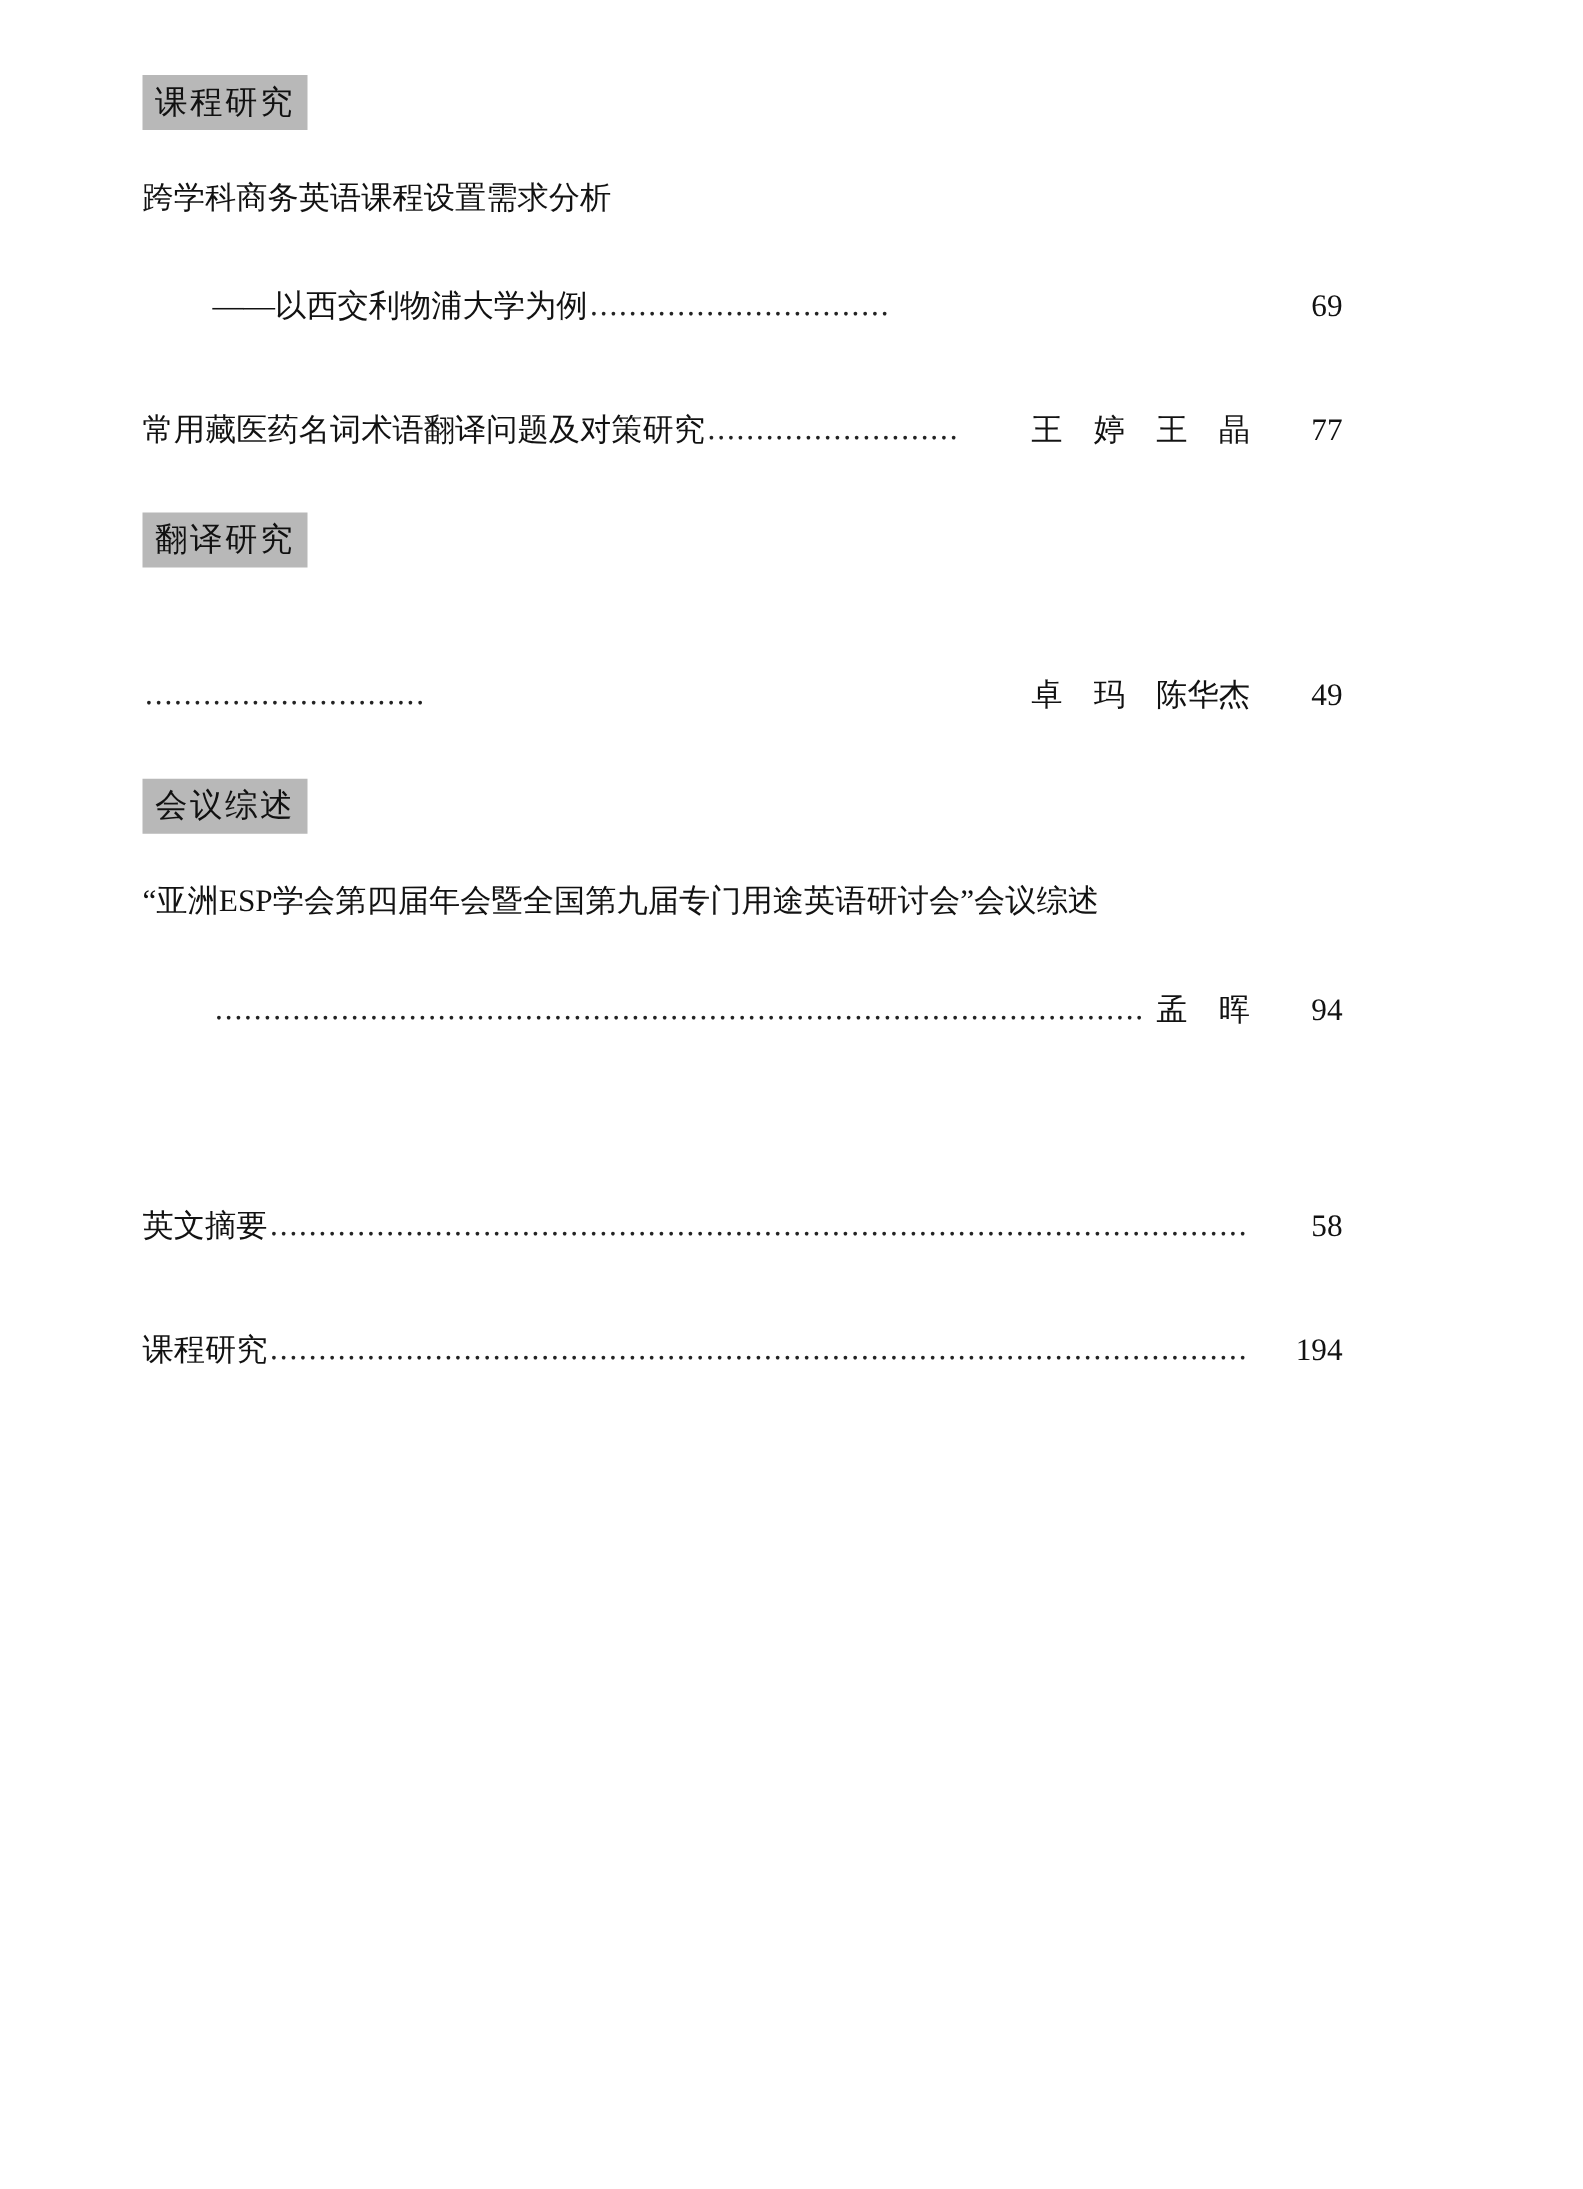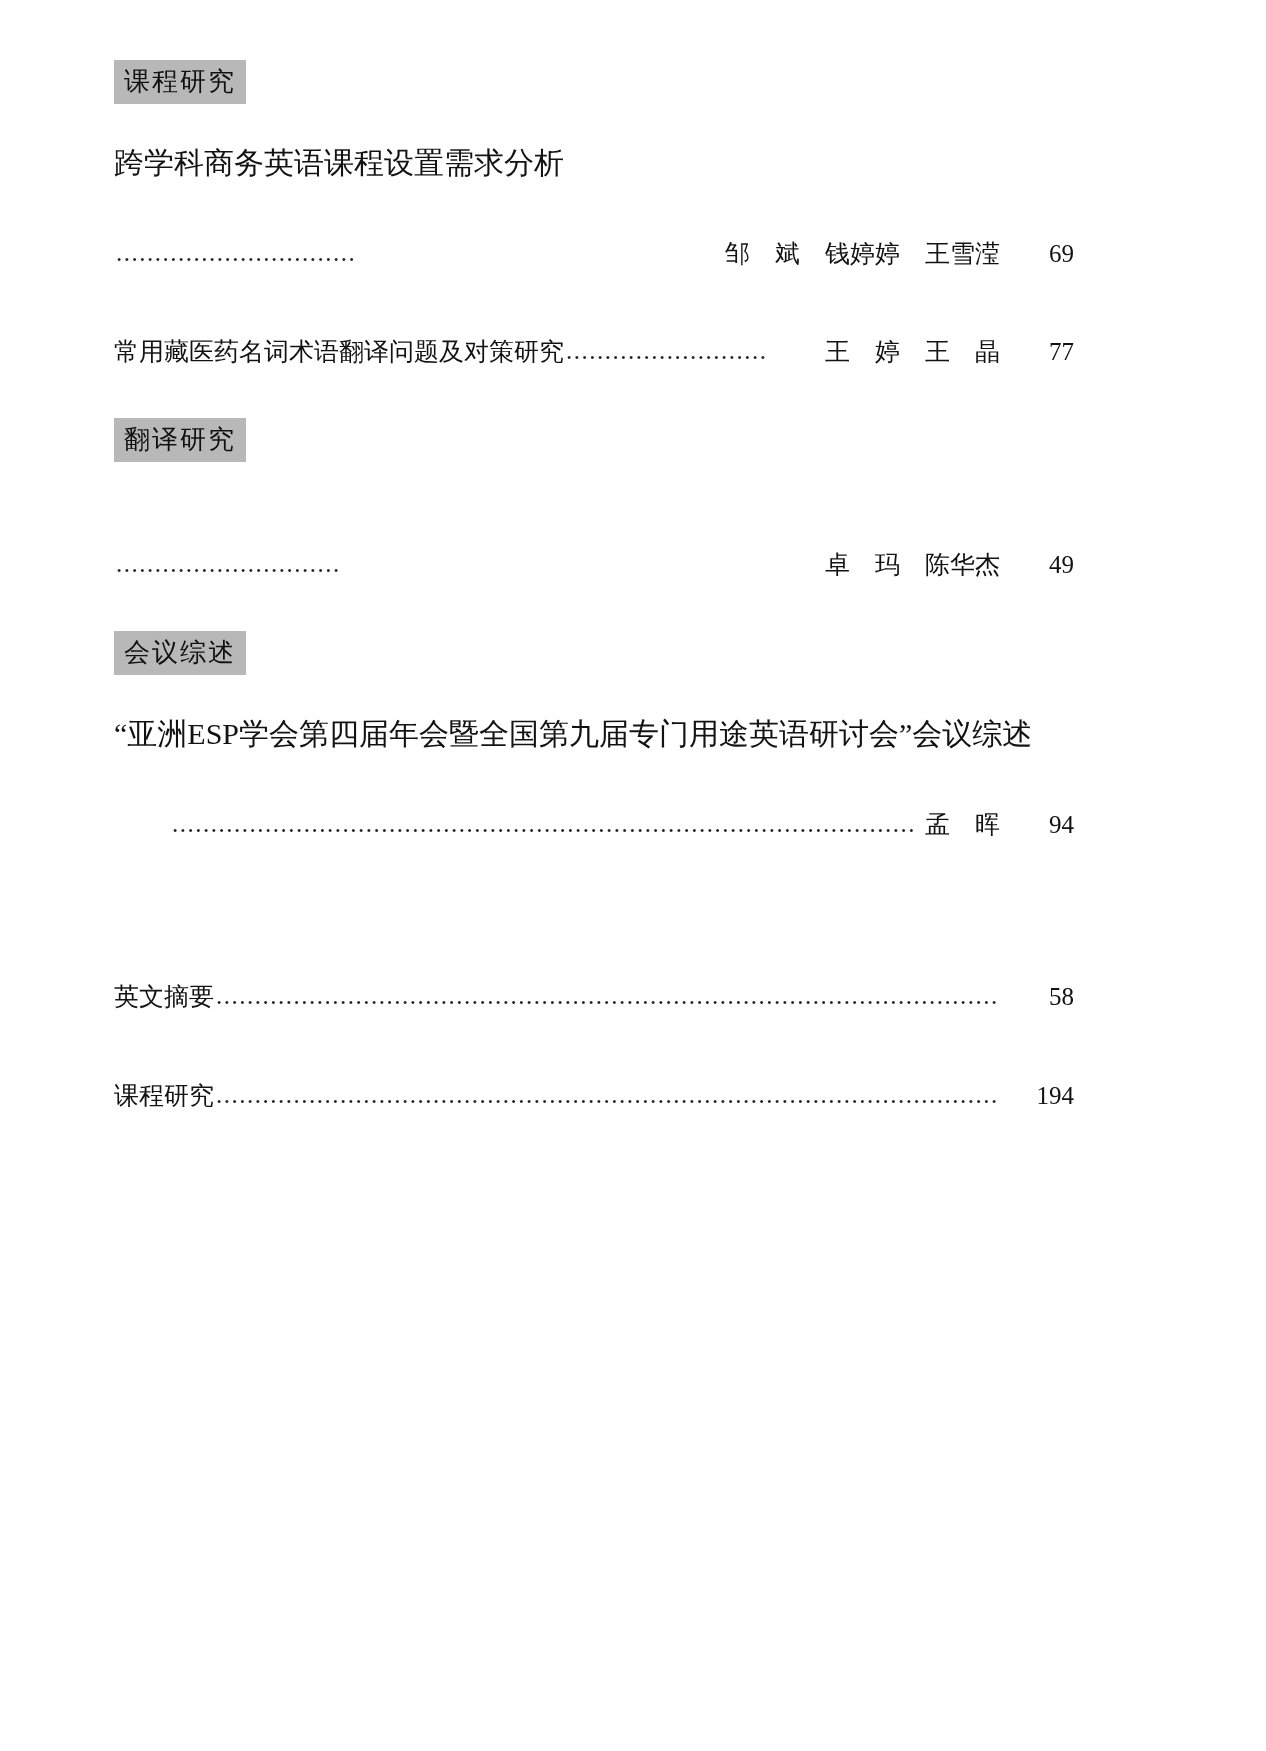--- a/index.html
+++ b/index.html
@@ -81,21 +81,21 @@
     flex: 0 0 auto;
     width: 74px;
     text-align: right;
     font-family: "Liberation Serif", "DejaVu Serif", serif;
     margin-top: 48px;
   }
   .page-num.wide {
     width: 74px;
   }
   .full-line {
-    font-size: 30px;
+    font-size: 25px;
     line-height: 1.55;
   }
   .indent-1 {
     padding-left: 56px;
   }
   .spacer-sm { height: 12px; }
   .spacer-lg { height: 46px; }
   .spacer-xl { height: 86px; }
 </style>
 </head>
@@ -105,22 +105,22 @@
   <div class="content">
 
     <div class="section-block">
       <div class="section-head">课程研究</div>
       <div class="gap-after-head"></div>
 
       
       <div class="entry">
         <div class="full-line">跨学科商务英语课程设置需求分析</div>
         <div class="entry-row">
+          <span class="title-text indent-1">——以西交利物浦大学为例</span>
           <span class="dots">...............................</span>
-          <span class="authors">邹　斌　钱婷婷　王雪滢</span>
           <span class="page-num">69</span>
         </div>
       </div>
 
       <div class="spacer-sm"></div>
 
       
       <div class="entry entry-row">
         <span class="title-text">常用藏医药名词术语翻译问题及对策研究</span>
         <span class="dots">..........................</span>

